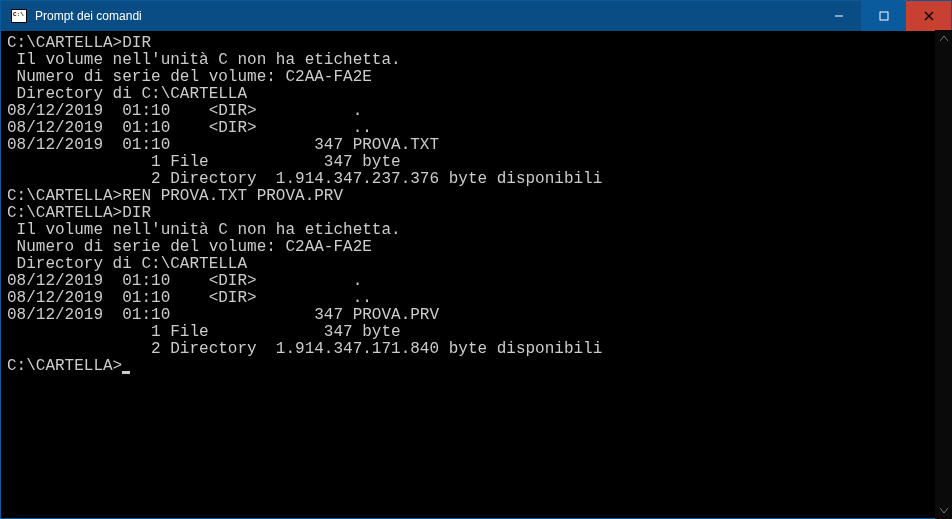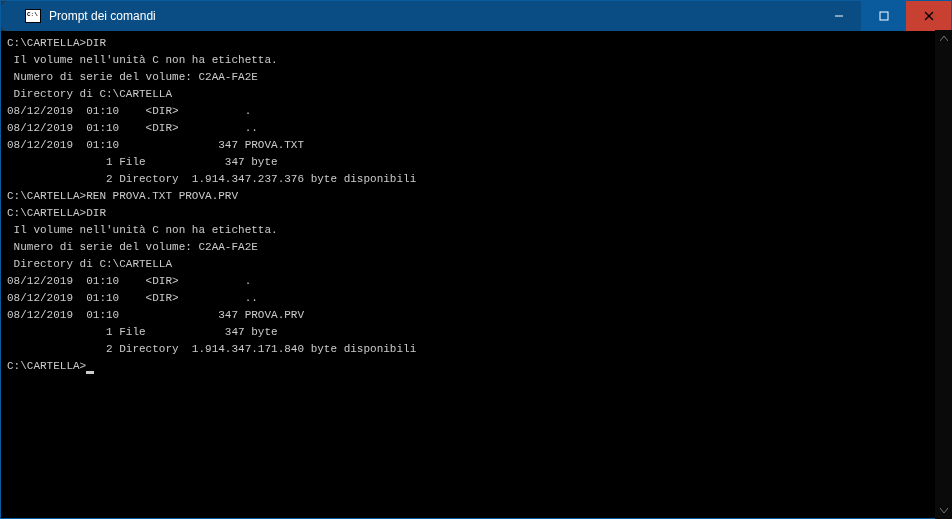--- a/index.html
+++ b/index.html
@@ -19,23 +19,22 @@
       height: 100%;
       border: 1px solid #0a5a9e;
       display: flex;
       flex-direction: column;
     }
     .titlebar {
       background: #094d84;
       height: 30px;
       display: flex;
       align-items: center;
-      padding-left: 24px;
+      padding-left: 10px;
       color: #fff;
-      border-radius: 6px;
     }
     .titlebar-icon {
       width: 16px;
       height: 14px;
       background: #fff;
       border: 1px solid #000;
       margin-right: 8px;
       position: relative;
       display: flex;
       align-items: center;
@@ -75,21 +74,21 @@
     .win-btn.max {
       background: #0a5a9e;
     }
     .win-btn.close {
       background: #c84031;
     }
     .terminal-body {
       flex: 1;
       background: #000;
       color: #ccc;
-      font-size: 11px;
+      font-size: 16px;
       line-height: 17px;
       padding: 4px 6px;
       white-space: pre;
       font-family: Consolas, 'Courier New', monospace;
       position: relative;
       overflow: hidden;
     }
     .scrollbar {
       position: absolute;
       right: 0;

